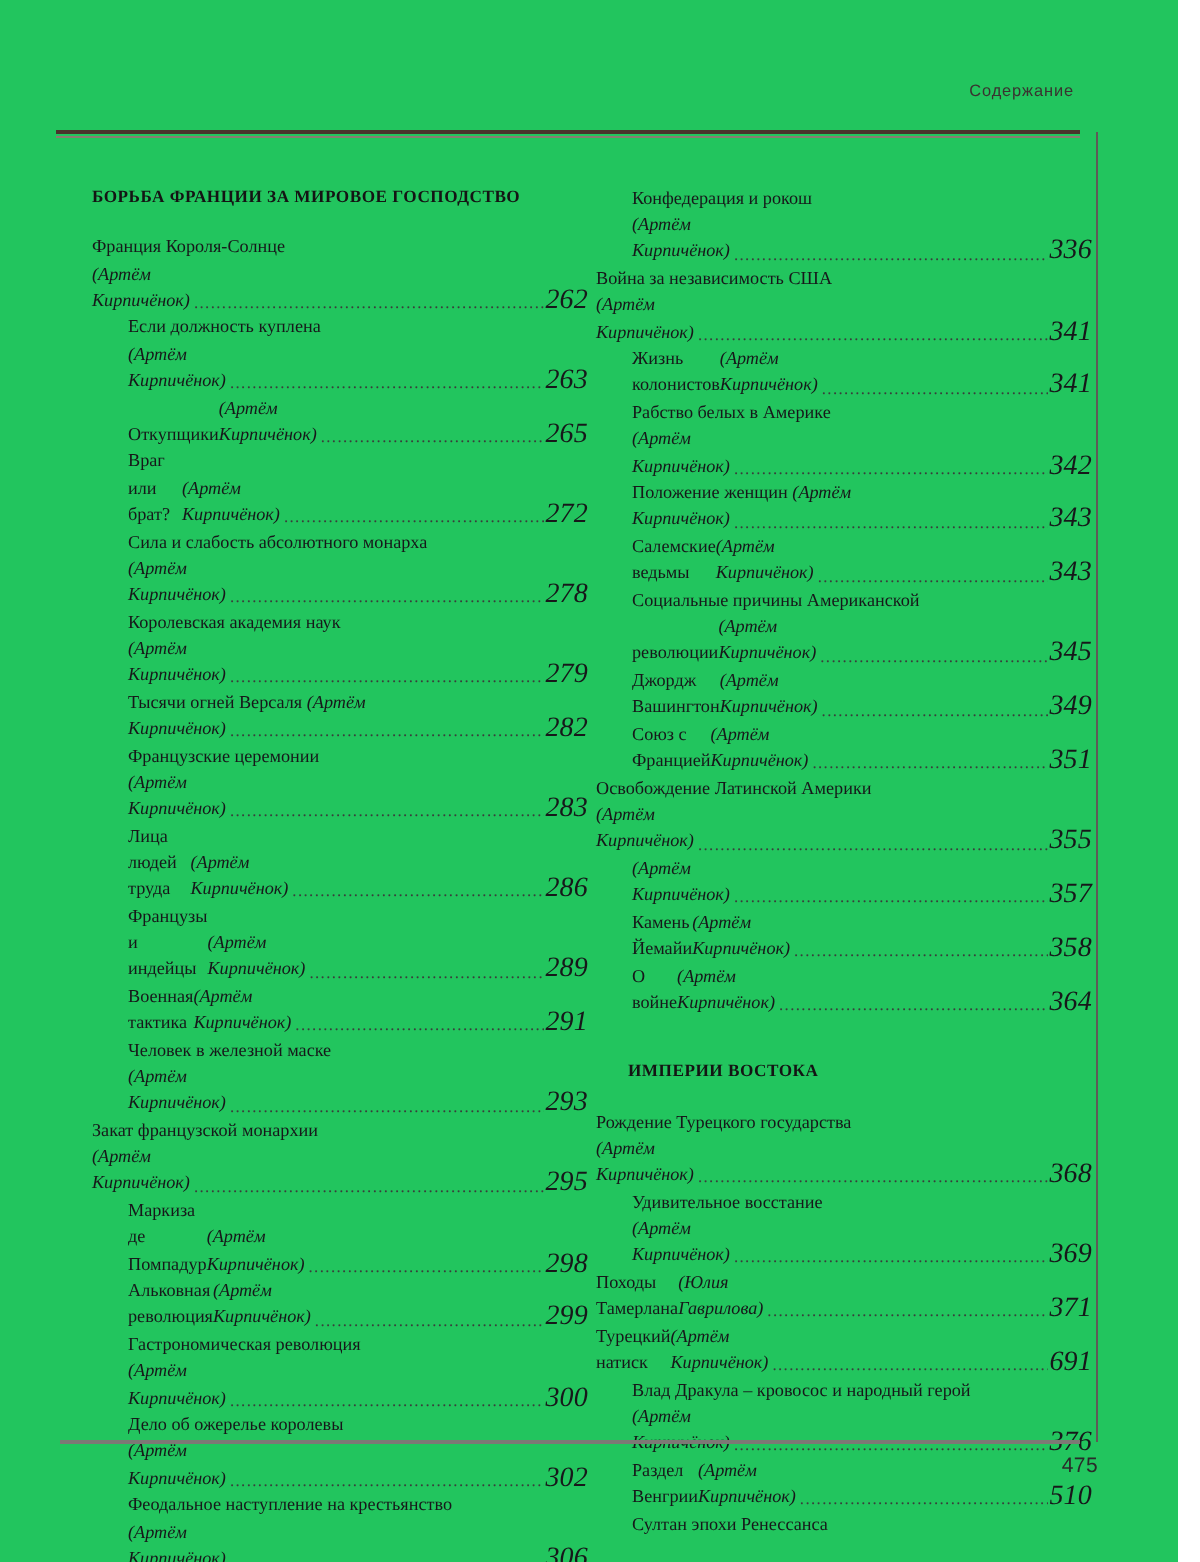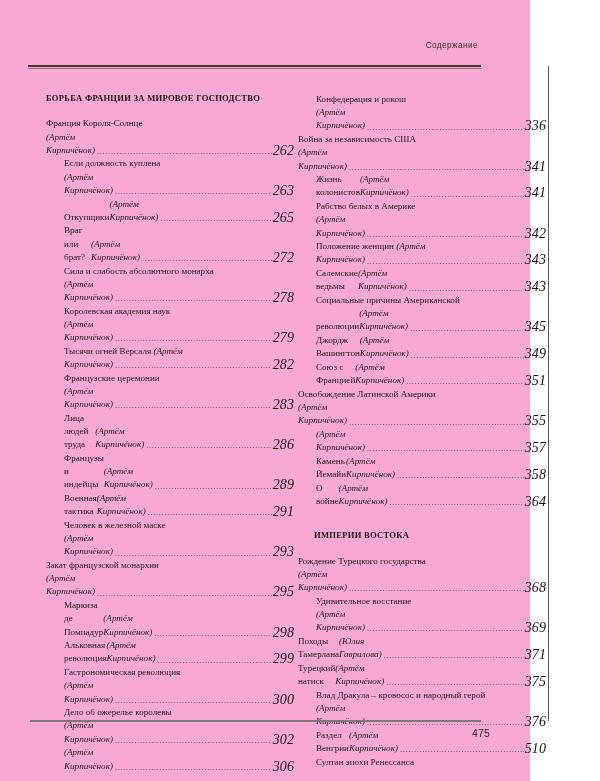--- a/index.html
+++ b/index.html
@@ -12,22 +12,22 @@
     height: 781px;
     font-family: "Liberation Serif", "DejaVu Serif", serif;
     color: #1b1b1b;
     position: relative;
     overflow: hidden;
   }
 
   .page {
     position: absolute;
     left: 0; top: 0;
-    width: 530px; height: 781px;
-    background: #f9a8d4;
+    width: 589px; height: 781px;
+    background: #22c55e;
   }
 
   
   .running-head {
     position: absolute;
     right: 52px;
     top: 41px;
     font-size: 8.2px;
     letter-spacing: .45px;
     color: #3a3230;
@@ -322,20 +322,23 @@
           <div class="ln nolead">
             <span class="txt">Дело об ожерелье королевы</span>
           </div>
           <div class="ln">
             <span class="txt it">(Артём Кирпичёнок)</span>
             <span class="leader"></span>
             <span class="pg">302</span>
           </div>
         </div>
         <div class="entry lvl2">
+          <div class="ln nolead">
+            <span class="txt">Феодальное наступление на крестьянство</span>
+          </div>
           <div class="ln">
             <span class="txt it">(Артём Кирпичёнок)</span>
             <span class="leader"></span>
             <span class="pg">306</span>
           </div>
         </div>
       </div>
     <div class="col col-right" id="col-right">
         <div class="entry lvl2">
           <div class="ln nolead">
@@ -481,21 +484,21 @@
             <span class="txt auth">(Юлия Гаврилова)</span>
             <span class="leader"></span>
             <span class="pg">371</span>
           </div>
         </div>
         <div class="entry lvl1">
           <div class="ln">
             <span class="txt">Турецкий натиск </span>
             <span class="txt auth">(Артём Кирпичёнок)</span>
             <span class="leader"></span>
-            <span class="pg">375</span>
+            <span class="pg">691</span>
           </div>
         </div>
         <div class="entry lvl2">
           <div class="ln nolead">
             <span class="txt">Влад Дракула – кровосос и народный герой</span>
           </div>
           <div class="ln">
             <span class="txt it">(Артём Кирпичёнок)</span>
             <span class="leader"></span>
             <span class="pg">376</span>

